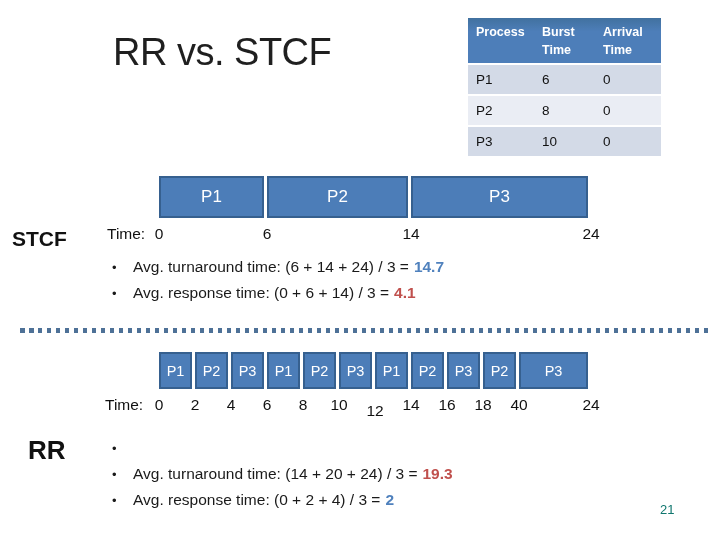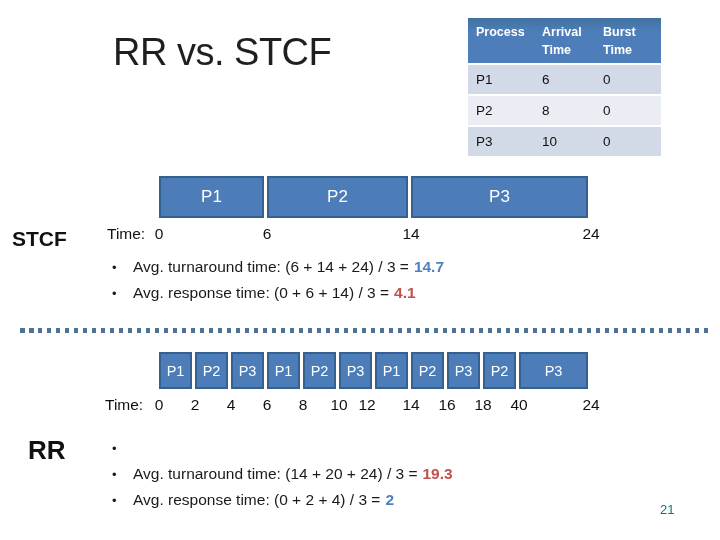--- a/index.html
+++ b/index.html
@@ -55,22 +55,22 @@
 </head>
 <body>
 
 <div class="slide">
 
   <div class="title">RR vs. STCF</div>
 
   <div class="ptable">
     <div class="thead">
         <div class="th">Process</div>
+        <div class="th">Burst Time</div>
         <div class="th">Arrival Time</div>
-        <div class="th">Burst Time</div>
       </div>
     <div class="tbody">
         <div class="td row-dark">P1</div>
         <div class="td row-dark">6</div>
         <div class="td row-dark">0</div>
         <div class="td row-light">P2</div>
         <div class="td row-light">8</div>
         <div class="td row-light">0</div>
         <div class="td row-dark">P3</div>
         <div class="td row-dark">10</div>
@@ -120,21 +120,21 @@
       <div class="bar" style="left: 360px; width: 69px;">P3</div>
     </div>
   <div class="time-label" id="rr-time-label">Time:</div>
   <div class="ticksrow" id="rr-ticks">
       <span class="tick" style="left: 0px;">0</span>
       <span class="tick" style="left: 36px;">2</span>
       <span class="tick" style="left: 72px;">4</span>
       <span class="tick" style="left: 108px;">6</span>
       <span class="tick" style="left: 144px;">8</span>
       <span class="tick" style="left: 180px;">10</span>
-      <span class="tick" style="left: 208px;">12</span>
+      <span class="tick" style="left: 216px; margin-top: 6px;">12</span>
       <span class="tick" style="left: 252px;">14</span>
       <span class="tick" style="left: 288px;">16</span>
       <span class="tick" style="left: 324px;">18</span>
       <span class="tick" style="left: 360px;">40</span>
       <span class="tick" style="left: 432px;">24</span>
     </div>
   <div class="sec-label" id="rr-label">RR</div>
   <div class="bullets" id="rr-bullets">
       <div class="bullet-line">
         <span class="dot">•</span>

